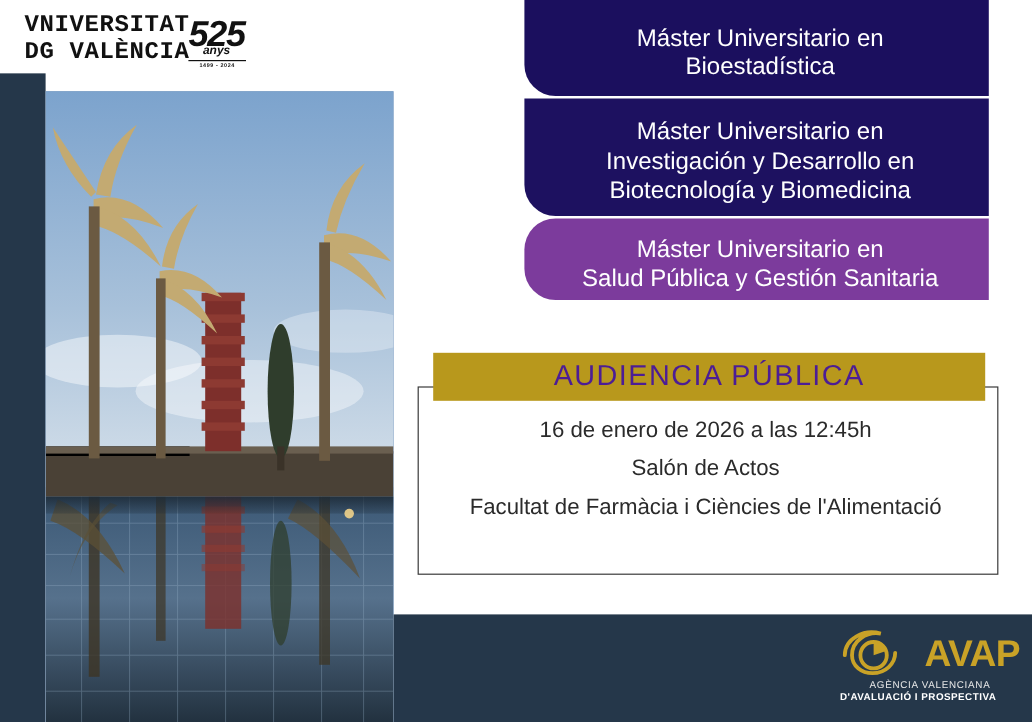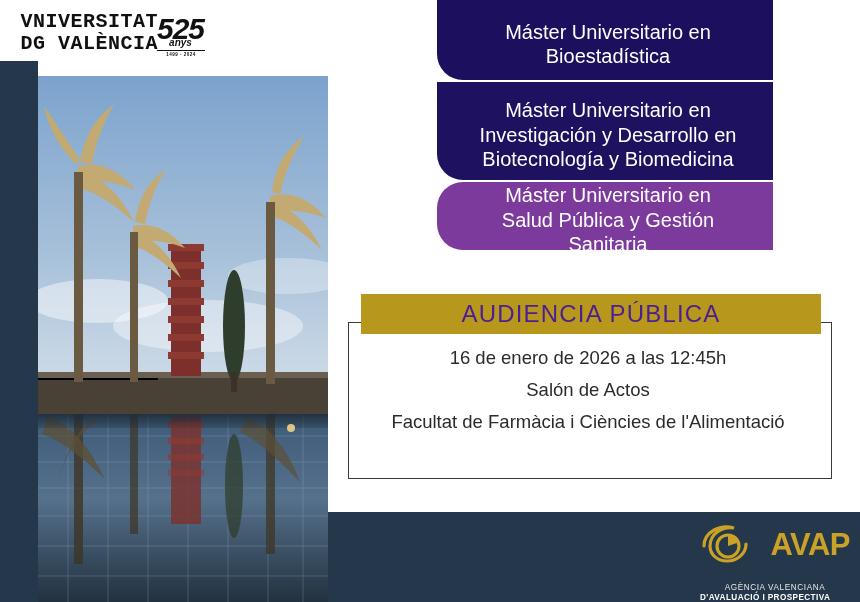--- a/index.html
+++ b/index.html
@@ -109,21 +109,21 @@
 
   
   .titles {
     position: absolute;
     left: 437px;
     top: 0;
     width: 423px;
   }
   .title-block {
     position: relative;
-    width: 336px;
+    width: 387px;
     box-sizing: border-box;
     color: #ffffff;
     text-align: center;
     font-size: 20px;
     line-height: 1.22;
     display: flex;
     align-items: center;
     justify-content: center;
     padding: 12px 24px 4px 30px;
   }
@@ -222,21 +222,21 @@
     letter-spacing: -0.5px;
     line-height: 1;
     margin-left: -6px;
   }
   .avap-sub1 {
     font-family: "Liberation Sans", sans-serif;
     font-size: 8.2px;
     color: #e8e8e8;
     letter-spacing: 0.6px;
     text-align: center;
-    margin-top: 19px;
+    margin-top: 2px;
   }
   .avap-sub2 {
     font-family: "Liberation Sans", sans-serif;
     font-weight: 700;
     font-size: 8.2px;
     color: #ffffff;
     letter-spacing: 0.4px;
     text-align: left;
     margin-top: 1px;
   }

